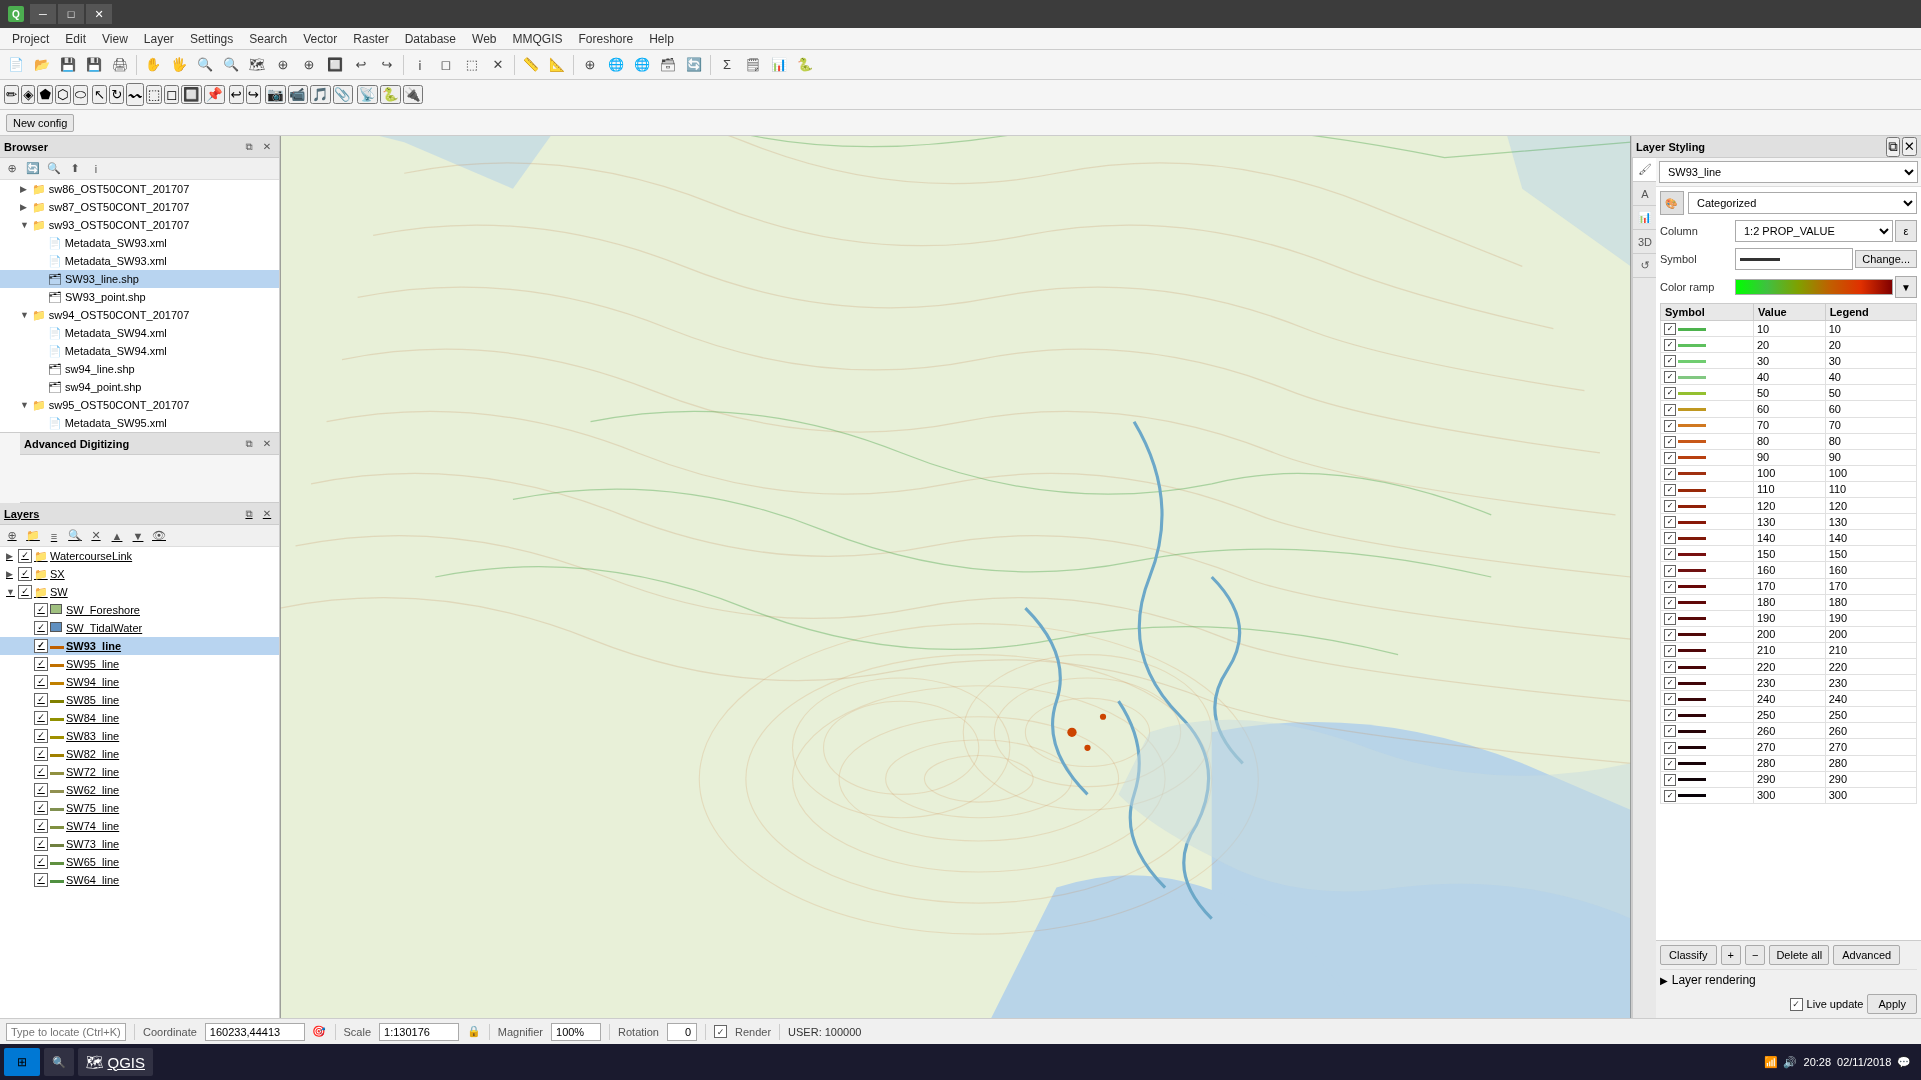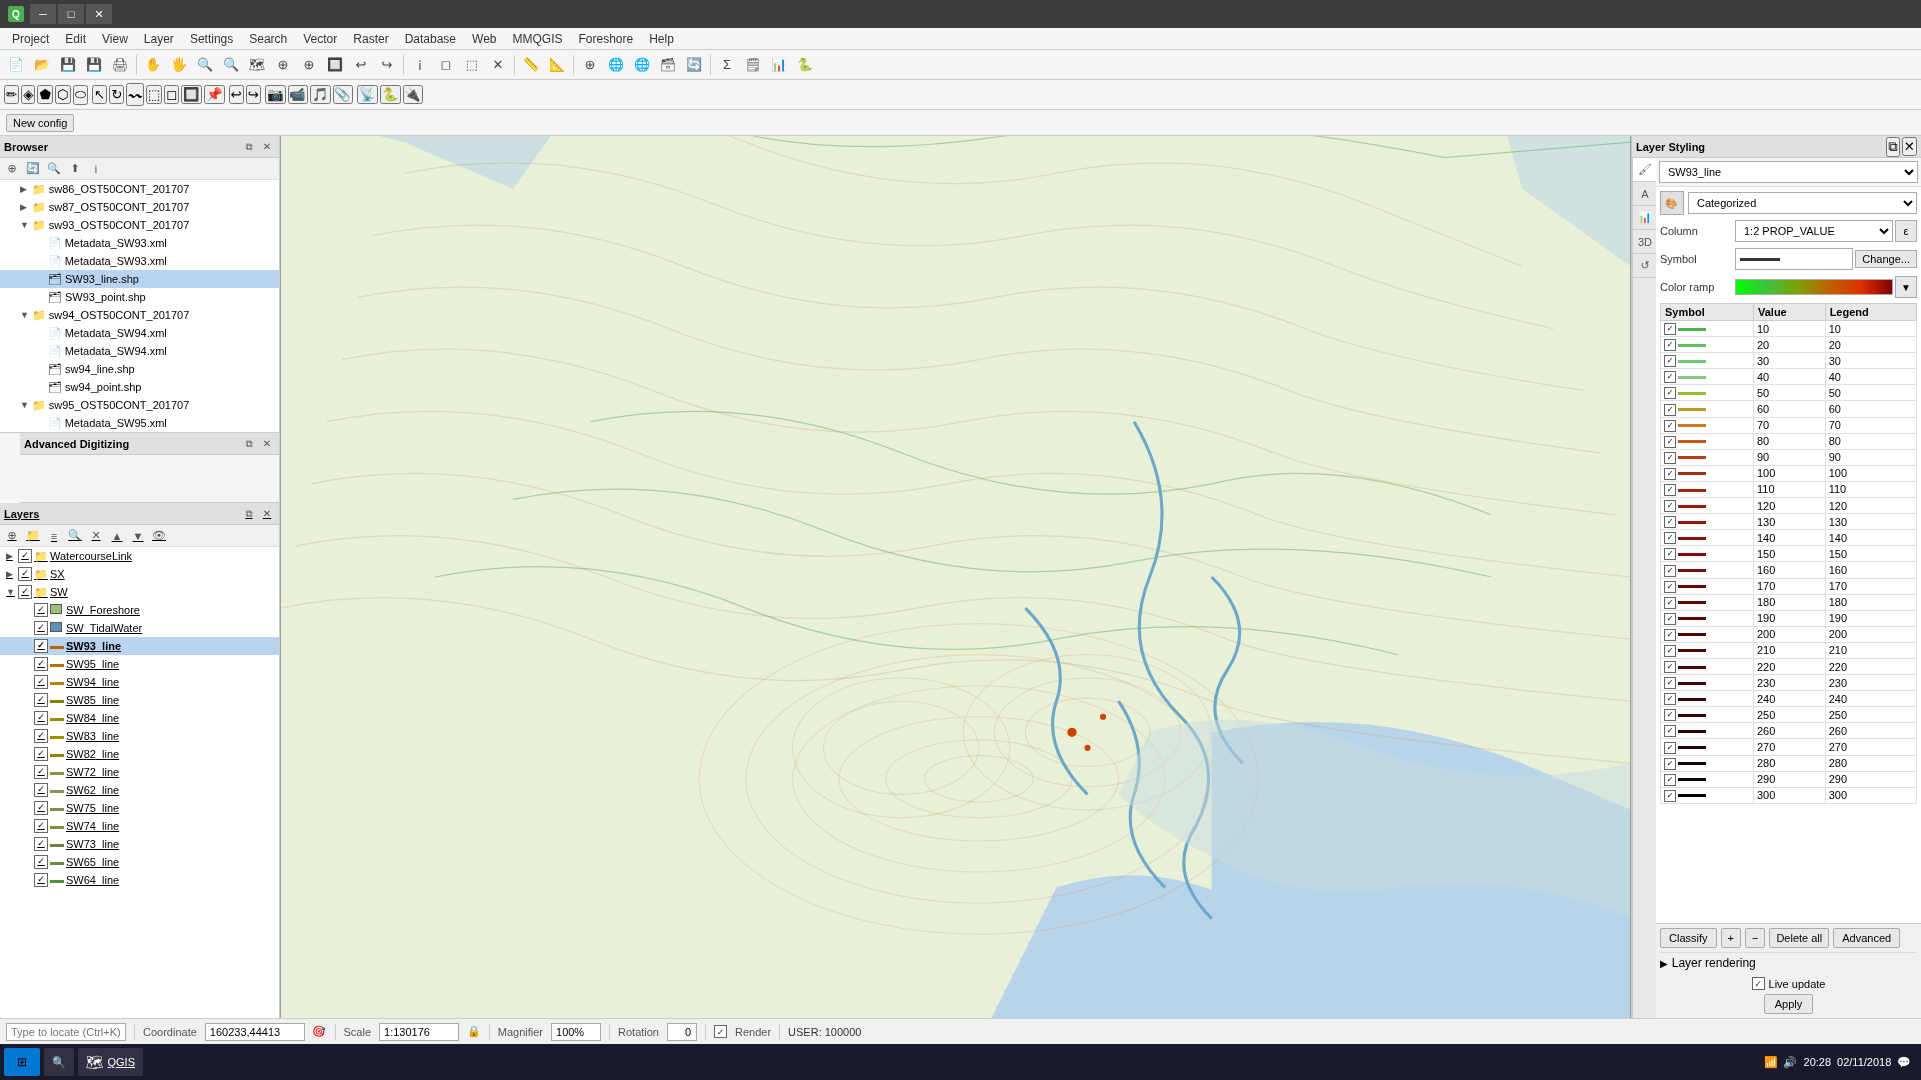--- a/index.html
+++ b/index.html
@@ -299,21 +299,21 @@
       border: 1px solid #aaa;
       border-radius: 2px;
       padding: 3px 8px;
       font-size: 11px;
       cursor: pointer;
     }
     .del-btn { background: #e8e8e8; border: 1px solid #aaa; border-radius: 2px; padding: 3px 6px; font-size: 11px; cursor: pointer; }
     .adv-btn { background: #e8e8e8; border: 1px solid #aaa; border-radius: 2px; padding: 3px 8px; font-size: 11px; cursor: pointer; }
     .layer-rendering-row { display: flex; align-items: center; padding: 3px 0; border-top: 1px solid #ddd; }
     .layer-rendering-row .lr-arrow { font-size: 10px; margin-right: 4px; }
-    .apply-row { display: flex; align-items: center; justify-content: flex-end; gap: 4px; margin-top: 4px; flex-direction: column; }
+    .apply-row { display: flex; align-items: center; justify-content: flex-end; gap: 4px; margin-top: 4px; }
     .live-update-row { display: flex; align-items: center; gap: 4px; font-size: 11px; }
     .apply-btn { background: #e8e8e8; border: 1px solid #aaa; border-radius: 2px; padding: 3px 10px; font-size: 11px; cursor: pointer; }
 
     
     #statusbar {
       background: #f0f0f0;
       border-top: 1px solid #ccc;
       height: 26px;
       display: flex;
       align-items: center;
@@ -1135,21 +1135,21 @@
   <span class="sb-label">Render</span>
   <div class="sb-sep"></div>
   <span class="sb-value">USER: 100000</span>
 </div>
 
 <div id="taskbar">
   <div class="taskbar-start">⊞</div>
   <div class="taskbar-item">🔍</div>
   <div class="taskbar-item">
     <span style="font-size: 14px;">🗺</span>
-    <span style="font-size: 11px; text-decoration: underline;">QGIS</span>
+    <span style="font-size: 15px; text-decoration: underline;">QGIS</span>
   </div>
   <div class="taskbar-right">
     <span>📶</span>
     <span>🔊</span>
     <span>20:28</span>
     <span>02/11/2018</span>
     <span>💬</span>
   </div>
 </div>
 

